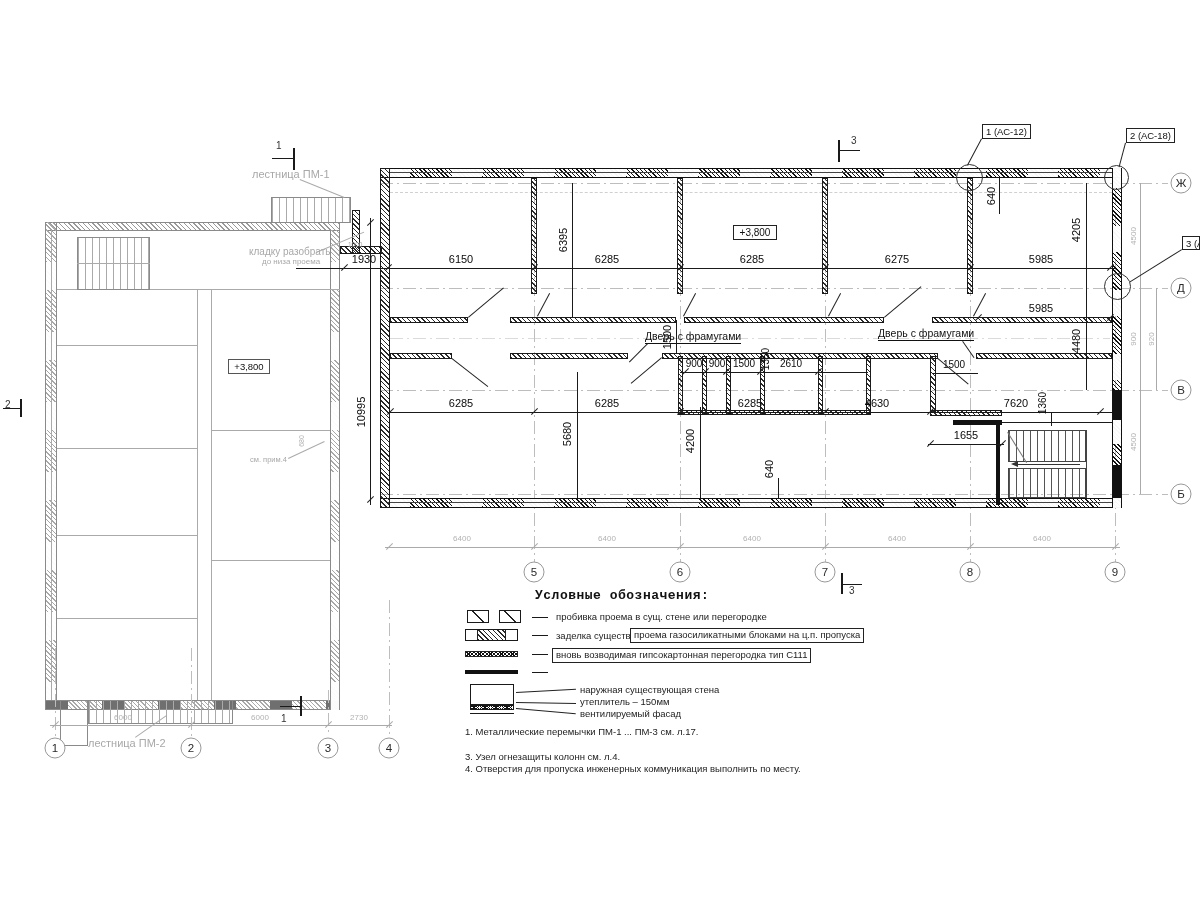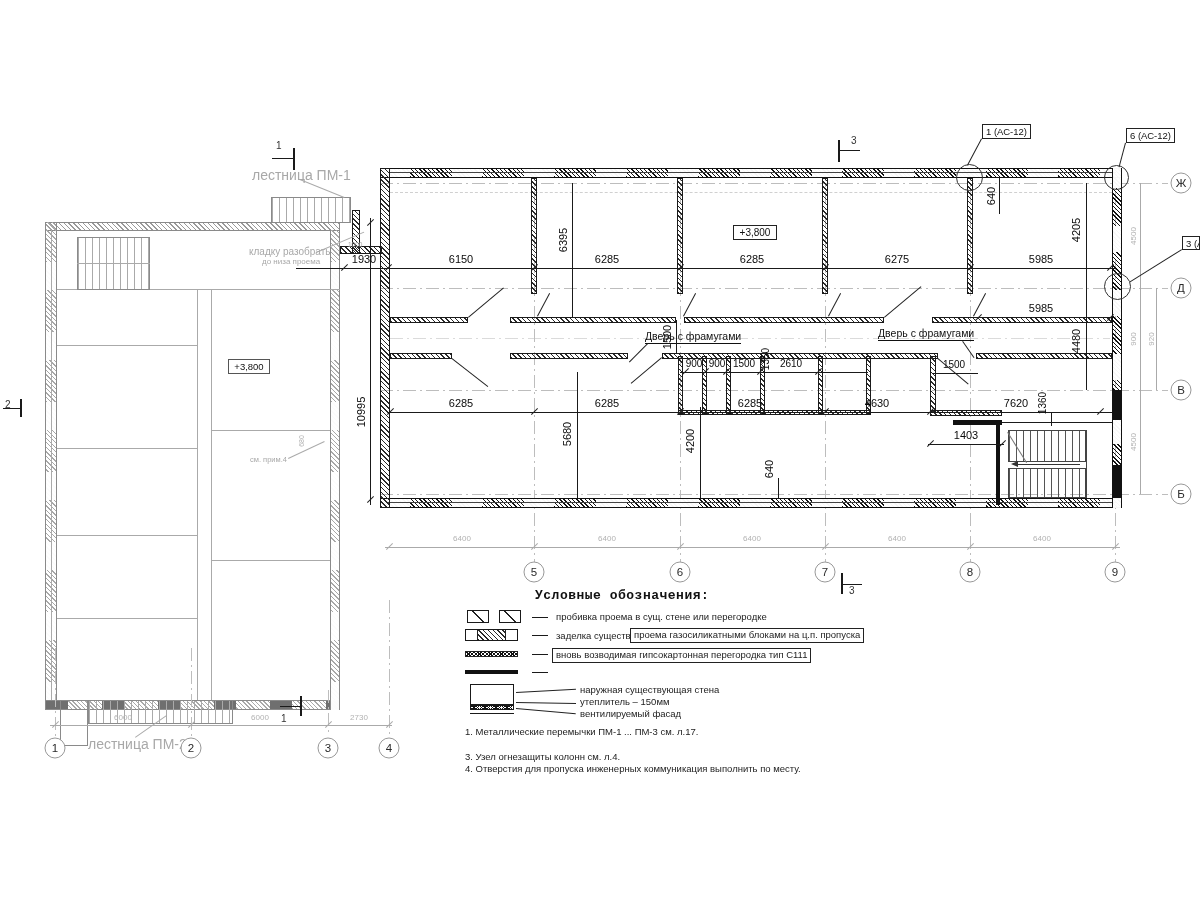--- a/index.html
+++ b/index.html
@@ -33,21 +33,21 @@
   font-size:11.5px;color:#2a2a2a;text-align:center;line-height:19px;transform:translate(-50%,-50%)}
 .cxh{position:absolute;height:1px;background:repeating-linear-gradient(90deg,#bdbdbd 0 13px,transparent 13px 17px,#bdbdbd 17px 19px,transparent 19px 23px)}
 .cxv{position:absolute;width:1px;background:repeating-linear-gradient(180deg,#bdbdbd 0 13px,transparent 13px 17px,#bdbdbd 17px 19px,transparent 19px 23px)}
 .tk{position:absolute;width:9px;height:0;border-top:1.3px solid #222;transform:rotate(-45deg)}
 .tkg{border-top:1px solid #aaa}
 .leaf{position:absolute;height:0;border-top:1px solid #222;transform-origin:0 0}
 .box{position:absolute;border:1px solid #222;background:#fff;font-size:10px;line-height:13px;text-align:center;white-space:nowrap;padding:0 3px}
 .circ{position:absolute;border:1.2px solid #333;border-radius:50%;background:transparent}
 .treadv{background:repeating-linear-gradient(90deg,#555 0 1px,transparent 1px 7px)}
 .gtreadv{background:repeating-linear-gradient(90deg,#aaa 0 1px,transparent 1px 7px)}
-.lbl{position:absolute;font-size:14px;color:#a8a8a8;white-space:nowrap;line-height:1.1}
+.lbl{position:absolute;font-size:11px;color:#a8a8a8;white-space:nowrap;line-height:1.1}
 .nt{position:absolute;font-size:9.5px;color:#222;line-height:12.5px;white-space:nowrap}
 .bx{border:1px solid #222;padding:0 3px;background:#fff}
 .sm{position:absolute;font-size:10px;color:#333;line-height:1}
 .serif{font-family:Liberation Mono, monospace}
 </style>
 </head>
 <body>
 
 <div id="sheet">
 
@@ -215,21 +215,21 @@
   <div class="tk" style="left:1096px;top:411px"></div>
   <div class="dt" style="left:461px;top:409px">6285</div>
   <div class="dt" style="left:607px;top:409px">6285</div>
   <div class="dt" style="left:750px;top:409px">6285</div>
   <div class="dt" style="left:877px;top:409px">4630</div>
   <div class="dt" style="left:1016px;top:409px">7620</div>
 
   <div class="lh" style="left:928px;top:444px;width:76px"></div>
   <div class="tk" style="left:926px;top:443px"></div>
   <div class="tk" style="left:998px;top:443px"></div>
-  <div class="dt" style="left:966px;top:441px">1403</div>
+  <div class="dt" style="left:966px;top:441px">1655</div>
 
   <div class="lh" style="left:680px;top:372px;width:188px"></div>
   <div class="tk" style="left:681px;top:371px"></div>
   <div class="tk" style="left:701px;top:371px"></div>
   <div class="tk" style="left:722px;top:371px"></div>
   <div class="tk" style="left:756px;top:371px"></div>
   <div class="tk" style="left:814px;top:371px"></div>
   <div class="dt" style="left:694px;top:369px;font-size:10px">900</div>
   <div class="dt" style="left:717px;top:369px;font-size:10px">900</div>
   <div class="dt" style="left:744px;top:369px;font-size:10px">1500</div>
@@ -288,21 +288,21 @@
   <div class="dv gt" style="left:1152px;top:339px">920</div>
   <div class="dv gt" style="left:1134px;top:442px">4500</div>
   <div class="bub" style="left:1181px;top:183px">Ж</div>
   <div class="bub" style="left:1181px;top:288px">Д</div>
   <div class="bub" style="left:1181px;top:390px">В</div>
   <div class="bub" style="left:1181px;top:494px">Б</div>
 
   <div class="box" style="left:982px;top:124px;height:15px;font-size:9.5px">1 (АС-12)</div>
   <div class="leaf" style="left:982px;top:139px;width:30px;transform:rotate(118deg)"></div>
   <div class="circ" style="left:956px;top:164px;width:27px;height:27px"></div>
-  <div class="box" style="left:1126px;top:128px;height:15px;font-size:9.5px">6 (АС-12)</div>
+  <div class="box" style="left:1126px;top:128px;height:15px;font-size:9.5px">2 (АС-18)</div>
   <div class="leaf" style="left:1126px;top:143px;width:25px;transform:rotate(105deg)"></div>
   <div class="circ" style="left:1104px;top:165px;width:25px;height:25px"></div>
   <div class="box" style="left:1182px;top:236px;width:18px;height:14px;font-size:9.5px;overflow:hidden;text-align:left">3 (АС-12</div>
   <div class="leaf" style="left:1182px;top:250px;width:61px;transform:rotate(148deg)"></div>
   <div class="circ" style="left:1104px;top:273px;width:27px;height:27px"></div>
 
   <div class="sm" style="left:851px;top:136px">3</div>
   <div class="lv" style="left:838px;top:140px;height:22px;border-left-width:2px"></div>
   <div class="lh" style="left:838px;top:150px;width:22px"></div>
   <div class="sm" style="left:849px;top:586px">3</div>

